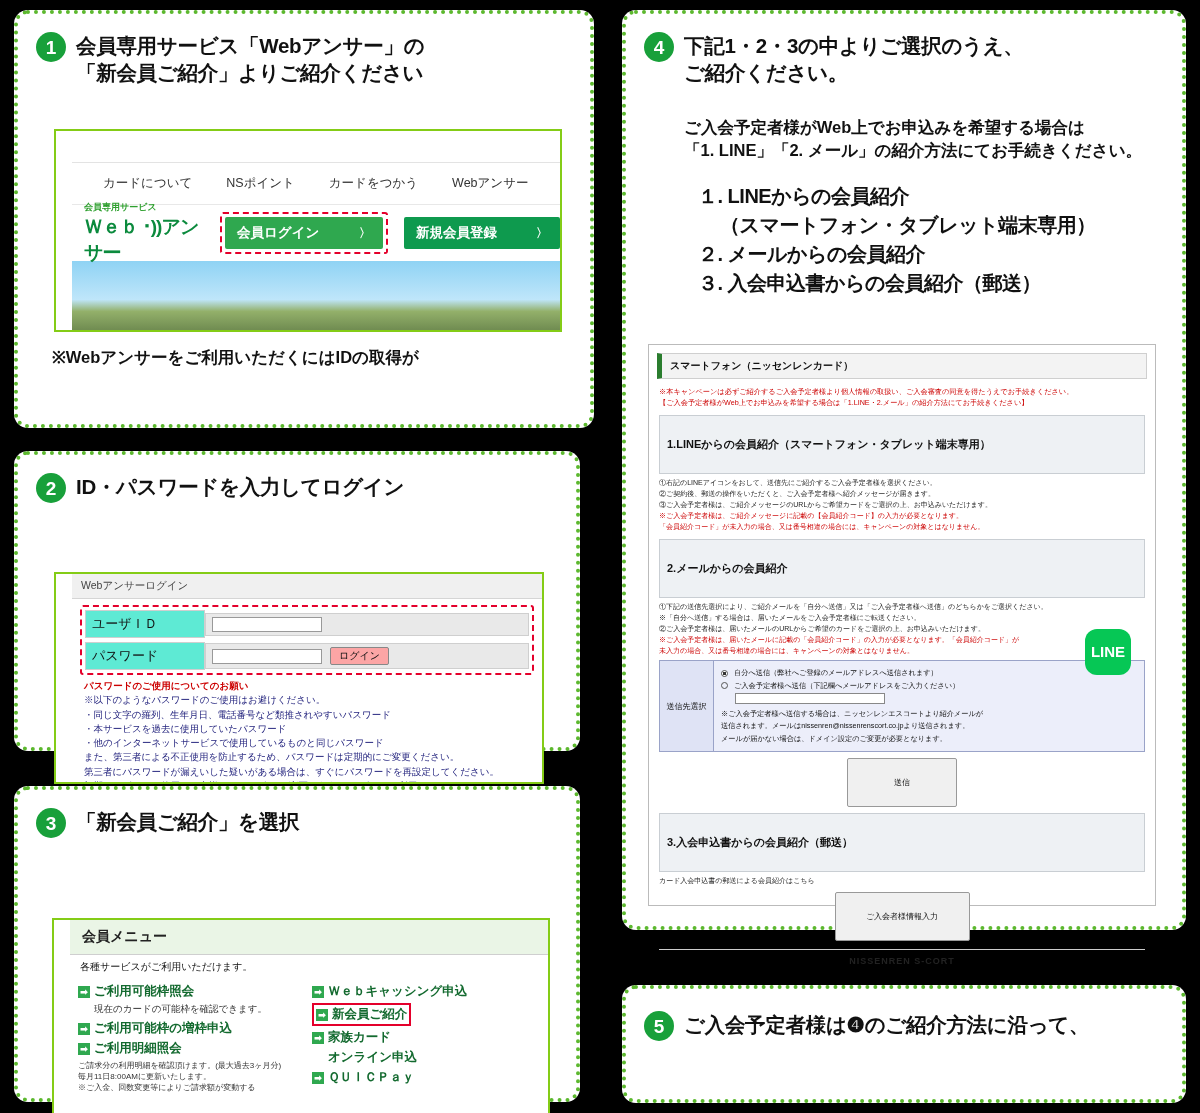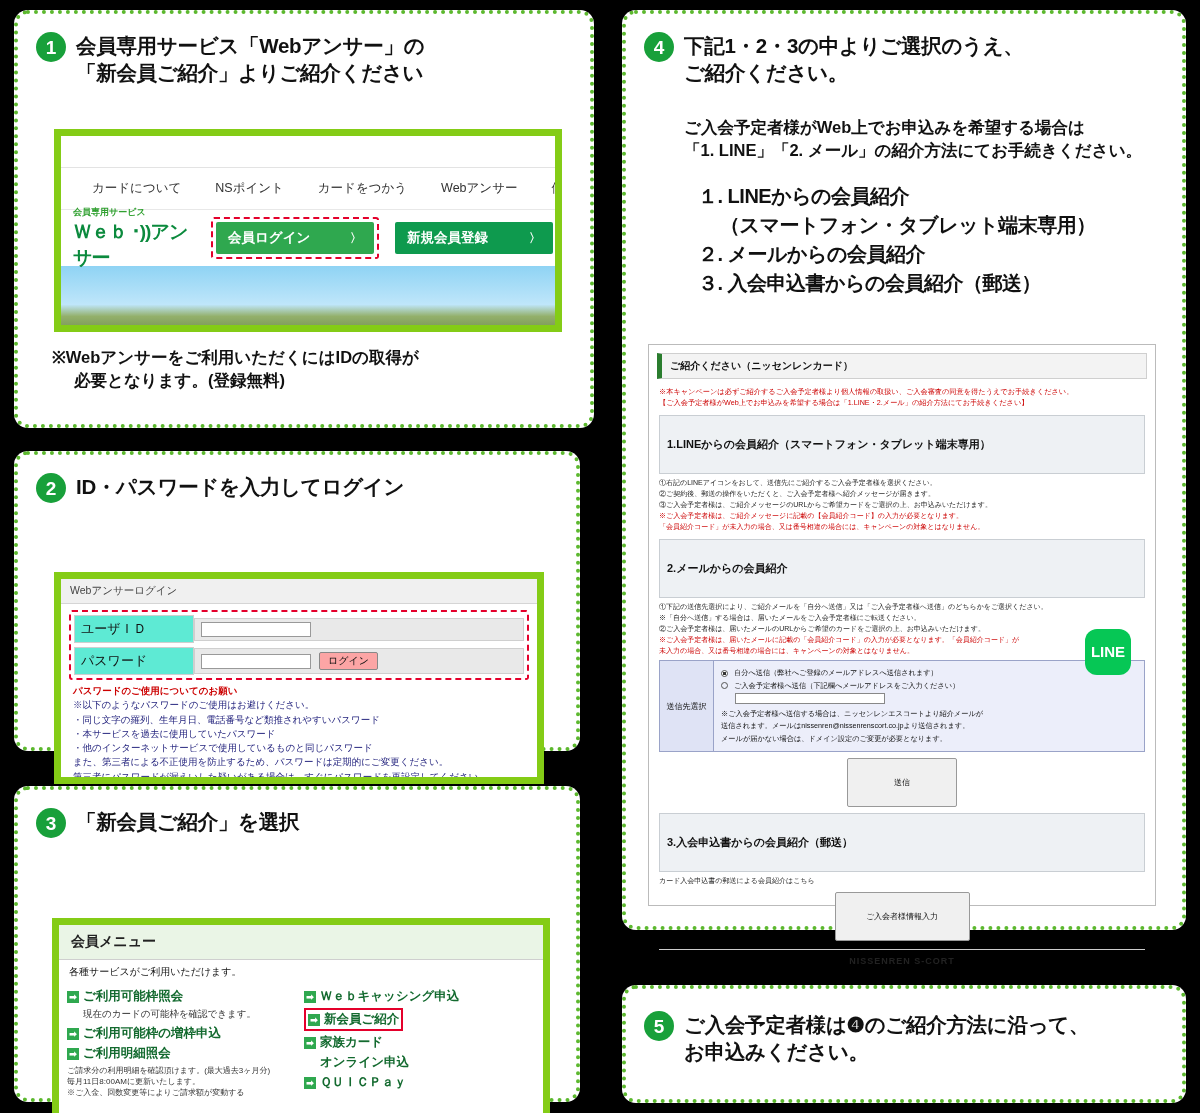--- a/index.html
+++ b/index.html
@@ -27,21 +27,21 @@
     display:flex; align-items:center; justify-content:center;
     line-height:1;
   }
   .step-title {
     font-size:20.5px; font-weight:bold; line-height:1.32; letter-spacing:-0.3px;
     color:#111;
   }
   .note { font-size:16.5px; font-weight:bold; line-height:1.4; }
 
   
-  .shot { border:7px solid #84cc16; background:#fff; overflow:hidden; }
+  .shot { border:2px solid #84cc16; background:#fff; overflow:hidden;padding-left:16px; }
 
   
   .p1shot { position:absolute; left:36px; top:115px; width:508px; height:203px; }
   .p1-topbar { height:32px; background:#fff; border-bottom:1px solid #e3e3e3;}
   .p1-nav {
     height:42px; display:flex; align-items:center; gap:0;
     font-size:12.5px; color:#333; border-bottom:1px solid #e8e8e8;
     padding-left:14px;
   }
   .p1-nav span { padding:0 17px; white-space:nowrap; }
@@ -138,21 +138,20 @@
       <div class="btn-green dark" style="margin-left:6px;">
         <span>新規会員登録</span>
         <span class="arr">〉</span>
       </div>
     </div>
     <div class="p1-hero"></div>
   </div>
 
   <div class="note" style="position:absolute; left:34px; top:332px;">
     <div>※Webアンサーをご利用いただくにはIDの取得が</div>
-    <div style="padding-left:22px;">必要となります。(登録無料)</div>
   </div>
 </div>
 
 <div class="panel" style="left:14px; top:451px; width:566px; height:300px;">
   <div class="step-head" style="padding:18px 20px 0 18px;">
     <div class="badge">2</div>
     <div class="step-title">ID・パスワードを入力してログイン</div>
   </div>
 
   <div class="shot p2shot">
@@ -257,21 +256,21 @@
   </div>
 
   <div style="position:absolute; left:72px; top:168px; width:480px; font-size:20px; font-weight:bold; line-height:1.45; letter-spacing:-0.5px;">
     <div>１. LINEからの会員紹介</div>
     <div style="padding-left:22px;">（スマートフォン・タブレット端末専用）</div>
     <div>２. メールからの会員紹介</div>
     <div>３. 入会申込書からの会員紹介（郵送）</div>
   </div>
 
   <div class="p4shot">
-    <div class="p4-title">ご紹介ください（ニッセンレンカード）</div>
+    <div class="p4-title">スマートフォン（ニッセンレンカード）</div>
     <div class="p4-red">※本キャンペーンは必ずご紹介するご入会予定者様より個人情報の取扱い、ご入会審査の同意を得たうえでお手続きください。</div>
     <div class="p4-red">【ご入会予定者様がWeb上でお申込みを希望する場合は「1.LINE・2.メール」の紹介方法にてお手続きください】</div>
 
     <div class="p4-sec">1.LINEからの会員紹介（スマートフォン・タブレット端末専用）</div>
     <div class="p4-txt" style="position:relative;">
       <div>①右記のLINEアイコンをおして、送信先にご紹介するご入会予定者様を選択ください。</div>
       <div>②ご契約後、郵送の操作をいただくと、ご入会予定者様へ紹介メッセージが届きます。</div>
       <div>③ご入会予定者様は、ご紹介メッセージのURLからご希望カードをご選択の上、お申込みいただけます。</div>
       <div class="r">※ご入会予定者様は、ご紹介メッセージに記載の【会員紹介コード】の入力が必要となります。</div>
       <div class="r">「会員紹介コード」が未入力の場合、又は番号相違の場合には、キャンペーンの対象とはなりません。</div>
@@ -315,16 +314,15 @@
 
     <div class="p4-foot">NISSENREN S-CORT</div>
   </div>
 </div>
 
 <div class="panel" style="left:622px; top:985px; width:564px; height:118px;">
   <div class="step-head" style="padding:22px 18px 0 18px;">
     <div class="badge">5</div>
     <div class="step-title">
       <div>ご入会予定者様は❹のご紹介方法に沿って、</div>
-      <div>お申込みください。</div>
     </div>
   </div>
 </div>
 
 </body></html>

